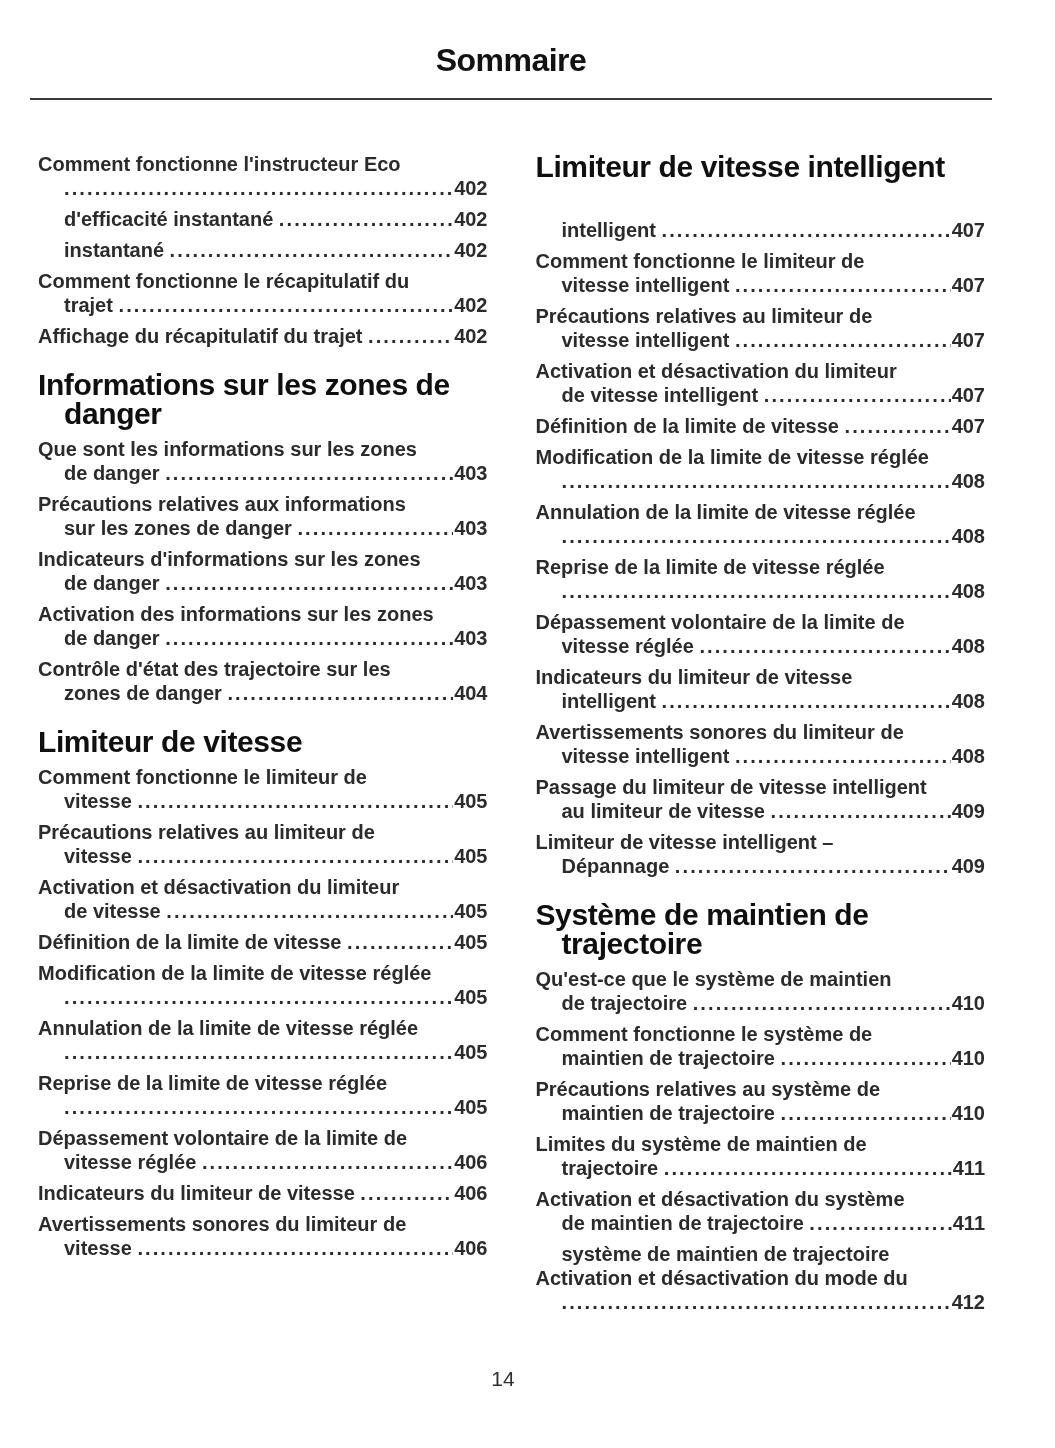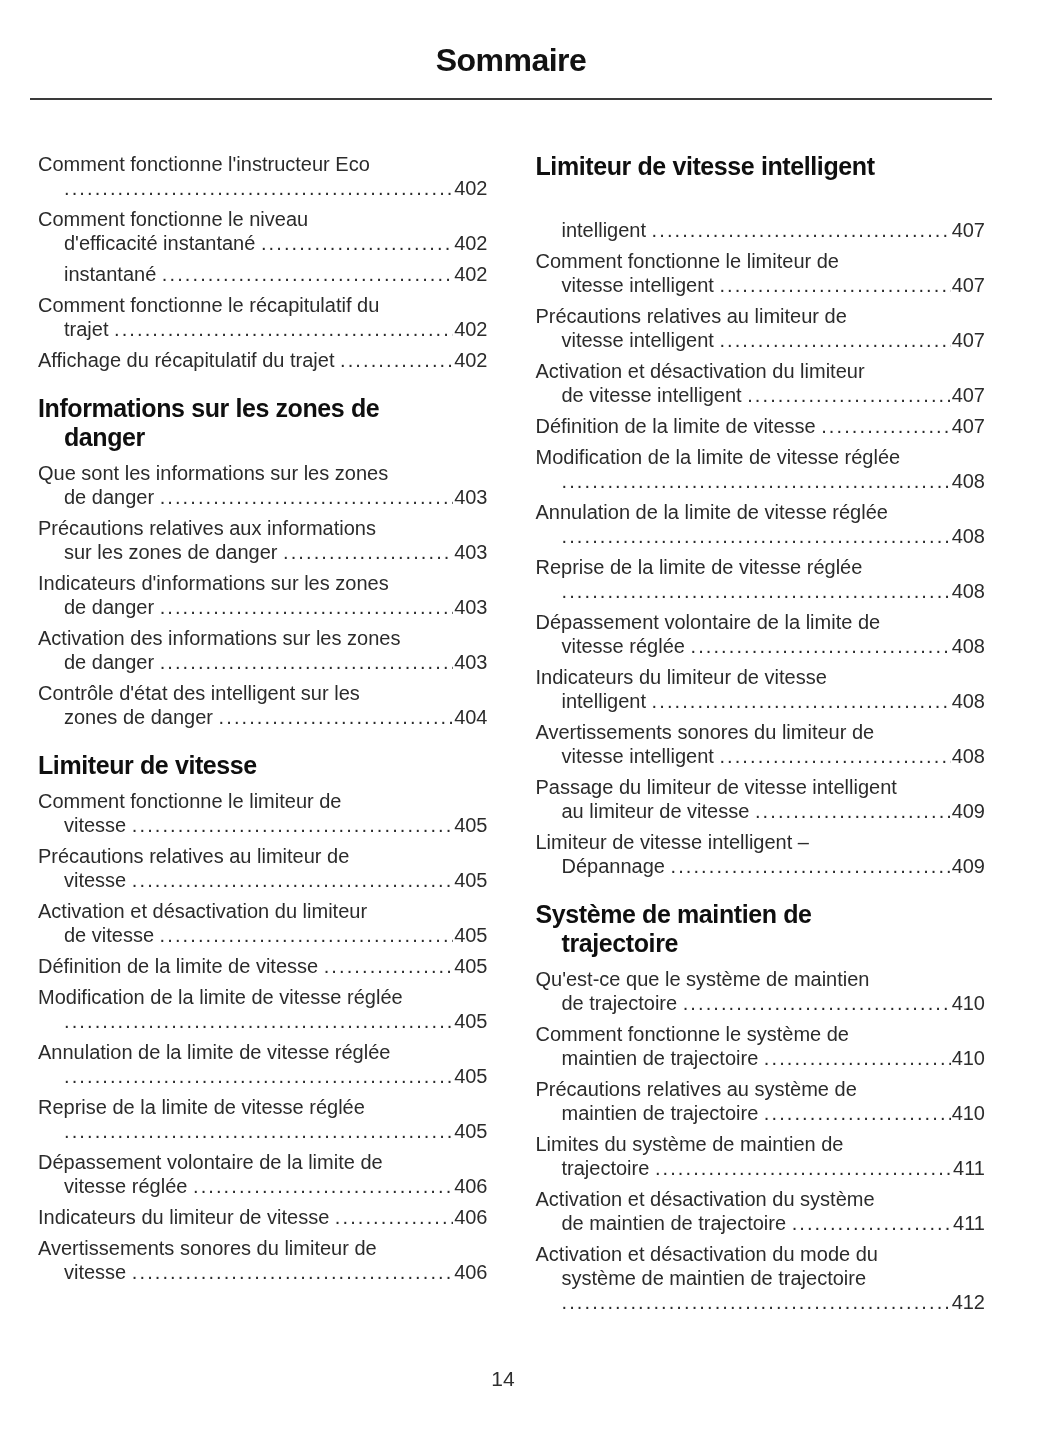--- a/index.html
+++ b/index.html
@@ -25,29 +25,29 @@
     width:100%;
   }
   .columns{
     display:flex;
     gap:48px;
     padding:44px 7px 0 8px;
   }
   .col{flex:1 1 0;min-width:0;}
   .sec-heading{
     margin:22px 0 9px 0;
-    font-size:25px;line-height:29px;
+    font-size:30px;line-height:29px;
     font-weight:700;letter-spacing:-0.4px;
     color:#0f0f0f;
     white-space:nowrap;
   }
   .col > .sec-heading:first-child{margin-top:0;}
   .sec-heading.gap-after{margin-bottom:37px;}
   .h-line{white-space:nowrap;}
-  .entry{margin:0 0 7px 0;font-size:20px;line-height:24px;}
+  .entry{margin:0 0 7px 0;font-size:20px;line-height:24px;font-weight:bold;}
   .line{white-space:nowrap;}
   .indent{padding-left:26px;}
   .leader{display:flex;align-items:baseline;}
   .leader .txt{white-space:pre;flex:0 0 auto;}
   .leader .dots{
     flex:1 1 auto;
     overflow:hidden;
     white-space:nowrap;
     letter-spacing:2.1px;
     color:#2b2b2b;
@@ -72,21 +72,20 @@
         <div class="col">
           <div class="entry">
             <div class="line">Comment fonctionne l'instructeur Eco</div>
             <div class="line leader indent">
               <span class="txt"></span>
               <span class="dots">....................................................................................................................................................................................</span>
               <span class="pg">402</span>
             </div>
           </div>
           <div class="entry">
-            <div class="line">Comment fonctionne le niveau</div>
             <div class="line leader indent">
               <span class="txt">d'efficacité instantané </span>
               <span class="dots">....................................................................................................................................................................................</span>
               <span class="pg">402</span>
             </div>
           </div>
           <div class="entry">
             <div class="line leader indent">
               <span class="txt">instantané </span>
               <span class="dots">....................................................................................................................................................................................</span>
@@ -138,21 +137,21 @@
           </div>
           <div class="entry">
             <div class="line">Activation des informations sur les zones</div>
             <div class="line leader indent">
               <span class="txt">de danger </span>
               <span class="dots">....................................................................................................................................................................................</span>
               <span class="pg">403</span>
             </div>
           </div>
           <div class="entry">
-            <div class="line">Contrôle d'état des intelligent sur les</div>
+            <div class="line">Contrôle d'état des trajectoire sur les</div>
             <div class="line leader indent">
               <span class="txt">zones de danger </span>
               <span class="dots">....................................................................................................................................................................................</span>
               <span class="pg">404</span>
             </div>
           </div>
           <div class="sec-heading">
             <div class="h-line">Limiteur de vitesse</div>
           </div>
           <div class="entry">
@@ -378,22 +377,22 @@
           </div>
           <div class="entry">
             <div class="line">Activation et désactivation du système</div>
             <div class="line leader indent">
               <span class="txt">de maintien de trajectoire </span>
               <span class="dots">....................................................................................................................................................................................</span>
               <span class="pg">411</span>
             </div>
           </div>
           <div class="entry">
+            <div class="line indent">système de maintien de trajectoire</div>
             <div class="line">Activation et désactivation du mode du</div>
-            <div class="line indent">système de maintien de trajectoire</div>
             <div class="line leader indent">
               <span class="txt"></span>
               <span class="dots">....................................................................................................................................................................................</span>
               <span class="pg">412</span>
             </div>
           </div>
         </div>
       </div>
   </div>
   <div class="footer">14</div>

